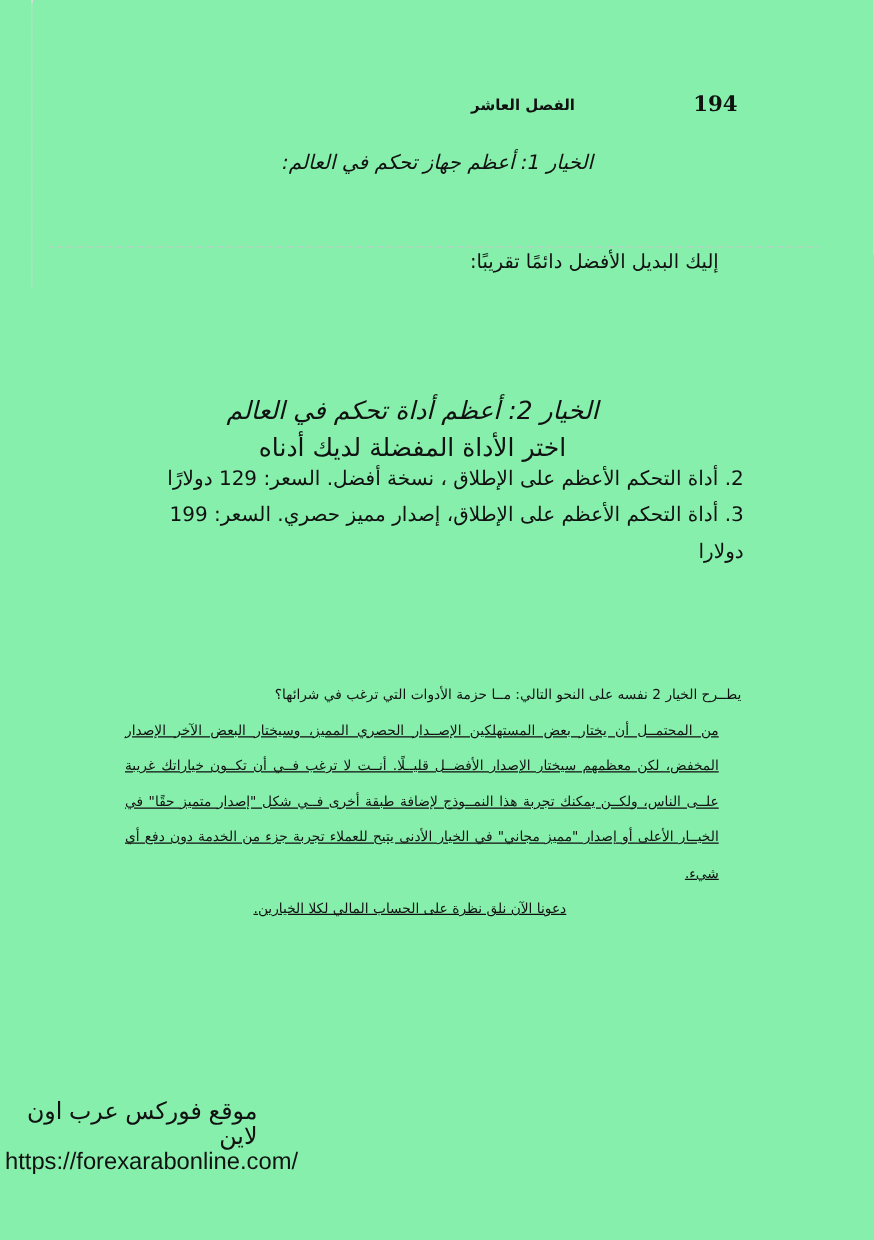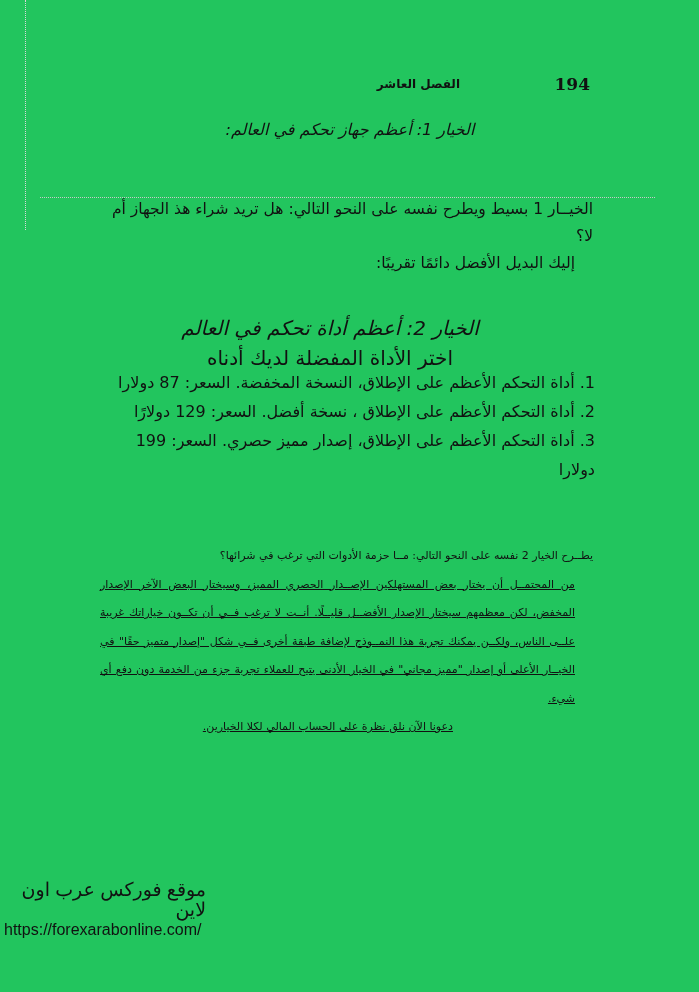--- a/index.html
+++ b/index.html
@@ -12,21 +12,21 @@
       height: 992px;
       position: relative;
       overflow: hidden;
       font-family: "DejaVu Sans", sans-serif;
       color: #111111;
     }
     .page {
       position: absolute;
       left: 0; top: 0;
       width: 699px; height: 992px;
-      background: #22c55e;
+      background: #86efac;
     }
     .scan-edge {
       position: absolute;
       left: 25px; top: 0;
       width: 0; height: 230px;
       border-left: 1px dotted #d8d8d8;
     }
     .scan-line {
       position: absolute;
       left: 40px; top: 197px;
@@ -131,21 +131,21 @@
       font-family: "Liberation Sans", sans-serif;
     }
     .watermark .wm-arabic {
       direction: rtl;
       text-align: right;
       padding-right: 48px;
       font-size: 19px;
       line-height: 20px;
     }
     .watermark .wm-url {
-      font-size: 16px;
+      font-size: 19px;
       line-height: 20px;
     }
   </style>
 </head>
 <body>
 
 <div class="page">
 
   <div class="scan-edge"></div>
   <div class="scan-line"></div>
@@ -153,31 +153,29 @@
   <div class="header">
     <span class="chapter-title">الفصل العاشر</span>
     <span class="page-number">194</span>
   </div>
 
   <div class="block option1 italic">
     <div>الخيار 1: أعظم جهاز تحكم في العالم:</div>
   </div>
 
   <div class="block p1 para rtl">
-    <div style="text-align: right;">الخيــار 1 بسيط ويطرح نفسه على النحو التالي: هل تريد شراء هذ الجهاز أم لا؟</div>
     <div style="padding-right: 18px;">إليك البديل الأفضل دائمًا تقريبًا:</div>
   </div>
 
   <div class="block option2">
     <div class="italic">الخيار 2: أعظم أداة تحكم في العالم</div>
     <div>اختر الأداة المفضلة لديك أدناه</div>
   </div>
 
   <div class="block list rtl">
-    <span class="item">1. أداة التحكم الأعظم على الإطلاق، النسخة المخفضة. السعر: 87 دولارا</span>
     <span class="item">2. أداة التحكم الأعظم على الإطلاق ، نسخة أفضل. السعر: 129 دولارًا</span>
     <span class="item">3. أداة التحكم الأعظم على الإطلاق، إصدار مميز حصري. السعر: 199</span>
     <span class="item3-cont">دولارا</span>
   </div>
 
   <div class="block p2 rtl">
     <div>يطــرح الخيار 2 نفسه على النحو التالي: مــا حزمة الأدوات التي ترغب في شرائها؟</div>
     <div class="indent">من المحتمــل أن يختار بعض المستهلكين الإصــدار الحصري المميز، وسيختار البعض الآخر الإصدار المخفض، لكن معظمهم سيختار الإصدار الأفضــل قليــلًا. أنــت لا ترغب فــي أن تكــون خياراتك غريبة علــى الناس، ولكــن يمكنك تجربة هذا النمــوذج لإضافة طبقة أخرى فــي شكل "إصدار متميز حقًا" في الخيــار الأعلى أو إصدار "مميز مجاني" في الخيار الأدنى يتيح للعملاء تجربة جزء من الخدمة دون دفع أي شيء.</div>
     <div class="indent-center">دعونا الآن نلق نظرة على الحساب المالي لكلا الخيارين.</div>
   </div>

